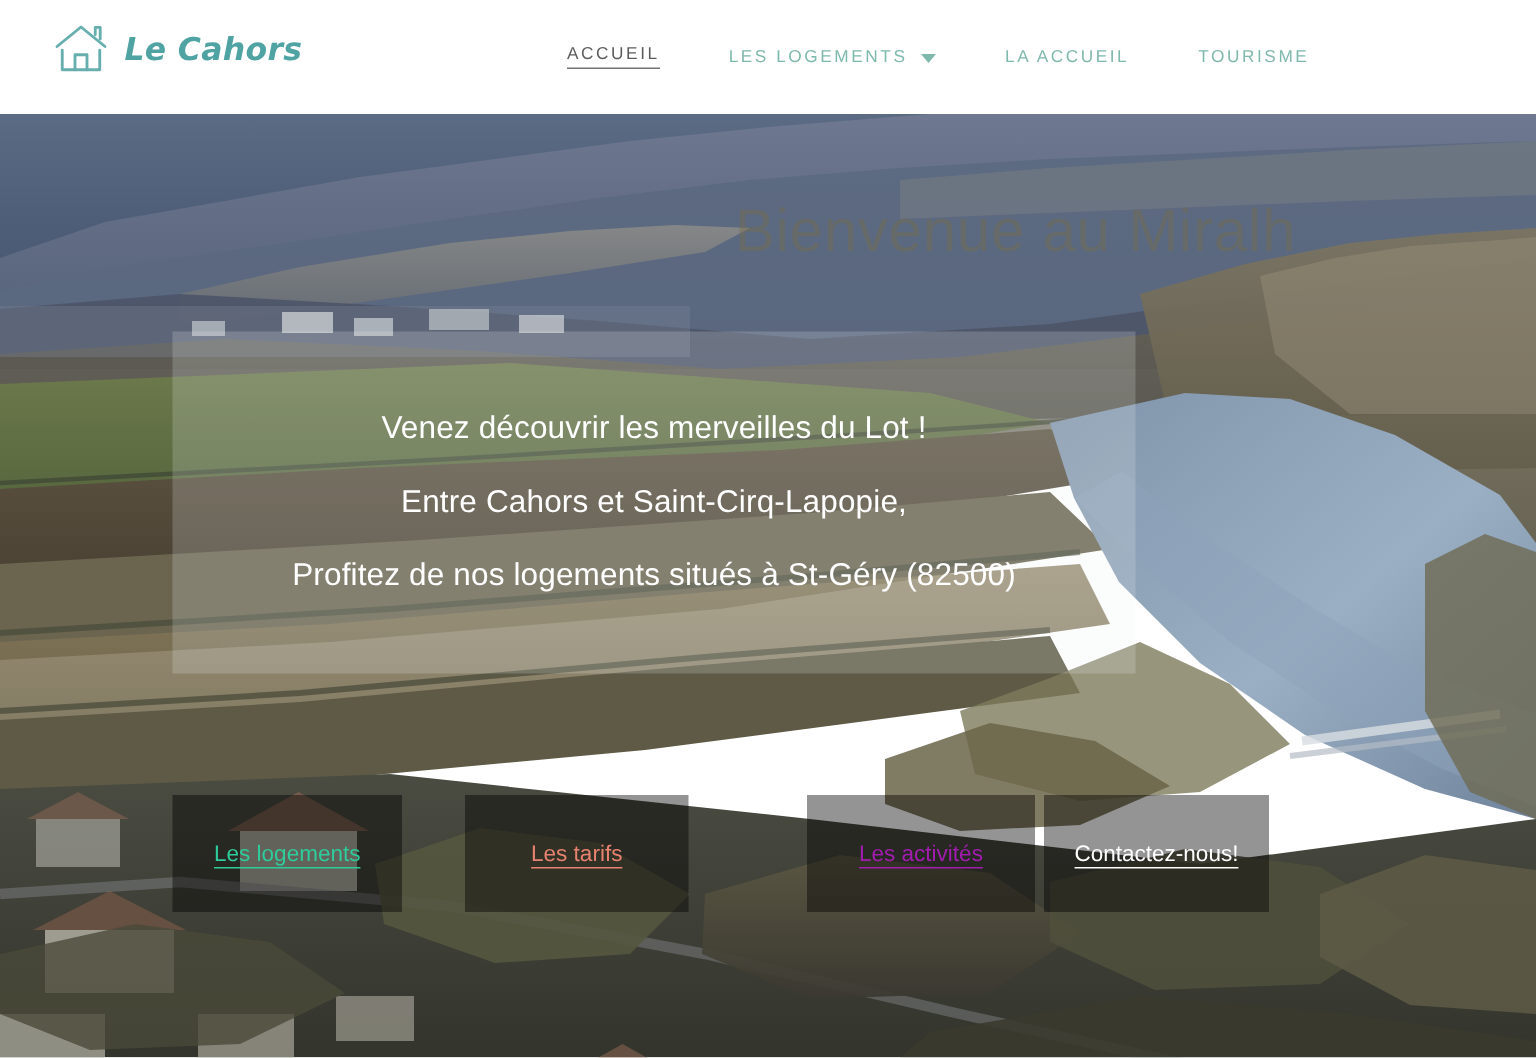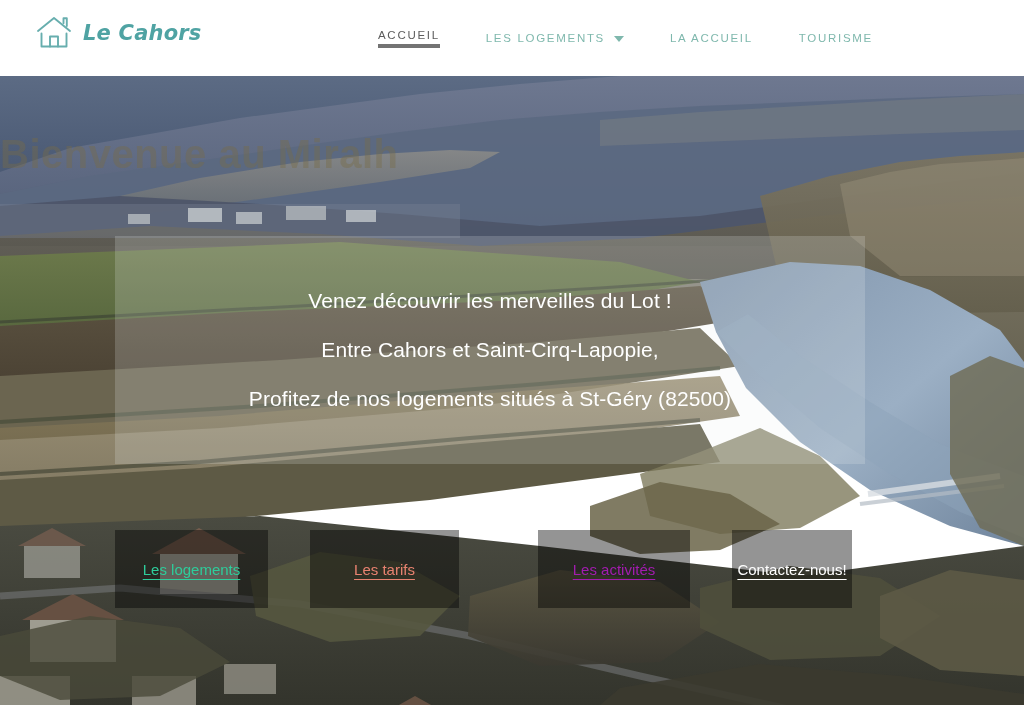--- a/index.html
+++ b/index.html
@@ -75,21 +75,21 @@
   .nav-item:first-child { padding-left: 0; }
   .nav-label {
     font-size: 11.5px;
     letter-spacing: 1.7px;
     color: #7fb8ad;
     font-weight: 400;
     white-space: nowrap;
   }
   .nav-item.active .nav-label {
     color: #5c5c5c;
-    border-bottom: 4px solid #737373;
+    border-bottom: 1px solid #737373;
     padding-bottom: 3px;
   }
   .caret {
     width: 0; height: 0;
     border-left: 5px solid transparent;
     border-right: 5px solid transparent;
     border-top: 6px solid #7fb8ad;
     display: inline-block;
     margin-top: 1px;
   }
@@ -108,34 +108,34 @@
     inset: 0;
     width: 1024px;
     height: 629px;
   }
 
   .hero-heading {
     position: absolute;
     top: 56px;
     left: 0;
     width: 864px;
-    text-align: left;
+    text-align: right;
     font-size: 40px;
-    font-weight: 700;
+    font-weight: 400;
     letter-spacing: 0.5px;
     color: rgba(120, 108, 70, 0.40);
     z-index: 5;
     white-space: nowrap;
   }
 
   .hero-panel {
     position: absolute;
     left: 115px;
-    top: 160px;
-    width: 750px;
+    top: 145px;
+    width: 642px;
     height: 228px;
     background: rgba(236, 240, 238, 0.20);
     z-index: 4;
     display: flex;
     flex-direction: column;
     justify-content: center;
     align-items: center;
     gap: 25px;
   }
   .hero-line {
@@ -161,21 +161,21 @@
     top: 0;
     height: 78px;
     background: rgba(0, 0, 0, 0.42);
     display: flex;
     align-items: center;
     justify-content: center;
   }
   .cta-box.b1 { left: 115px; width: 153px; }
   .cta-box.b2 { left: 310px; width: 149px; }
   .cta-box.b3 { left: 538px; width: 152px; }
-  .cta-box.b4 { left: 732px; width: 120px; }
+  .cta-box.b4 { left: 696px; width: 150px; }
 
   .cta-link {
     font-size: 15px;
     text-decoration: underline;
     text-underline-offset: 4px;
     white-space: nowrap;
     cursor: pointer;
     font-weight: 500;
   }
   .cta-link.c1 { color: #2ecc9b; }

